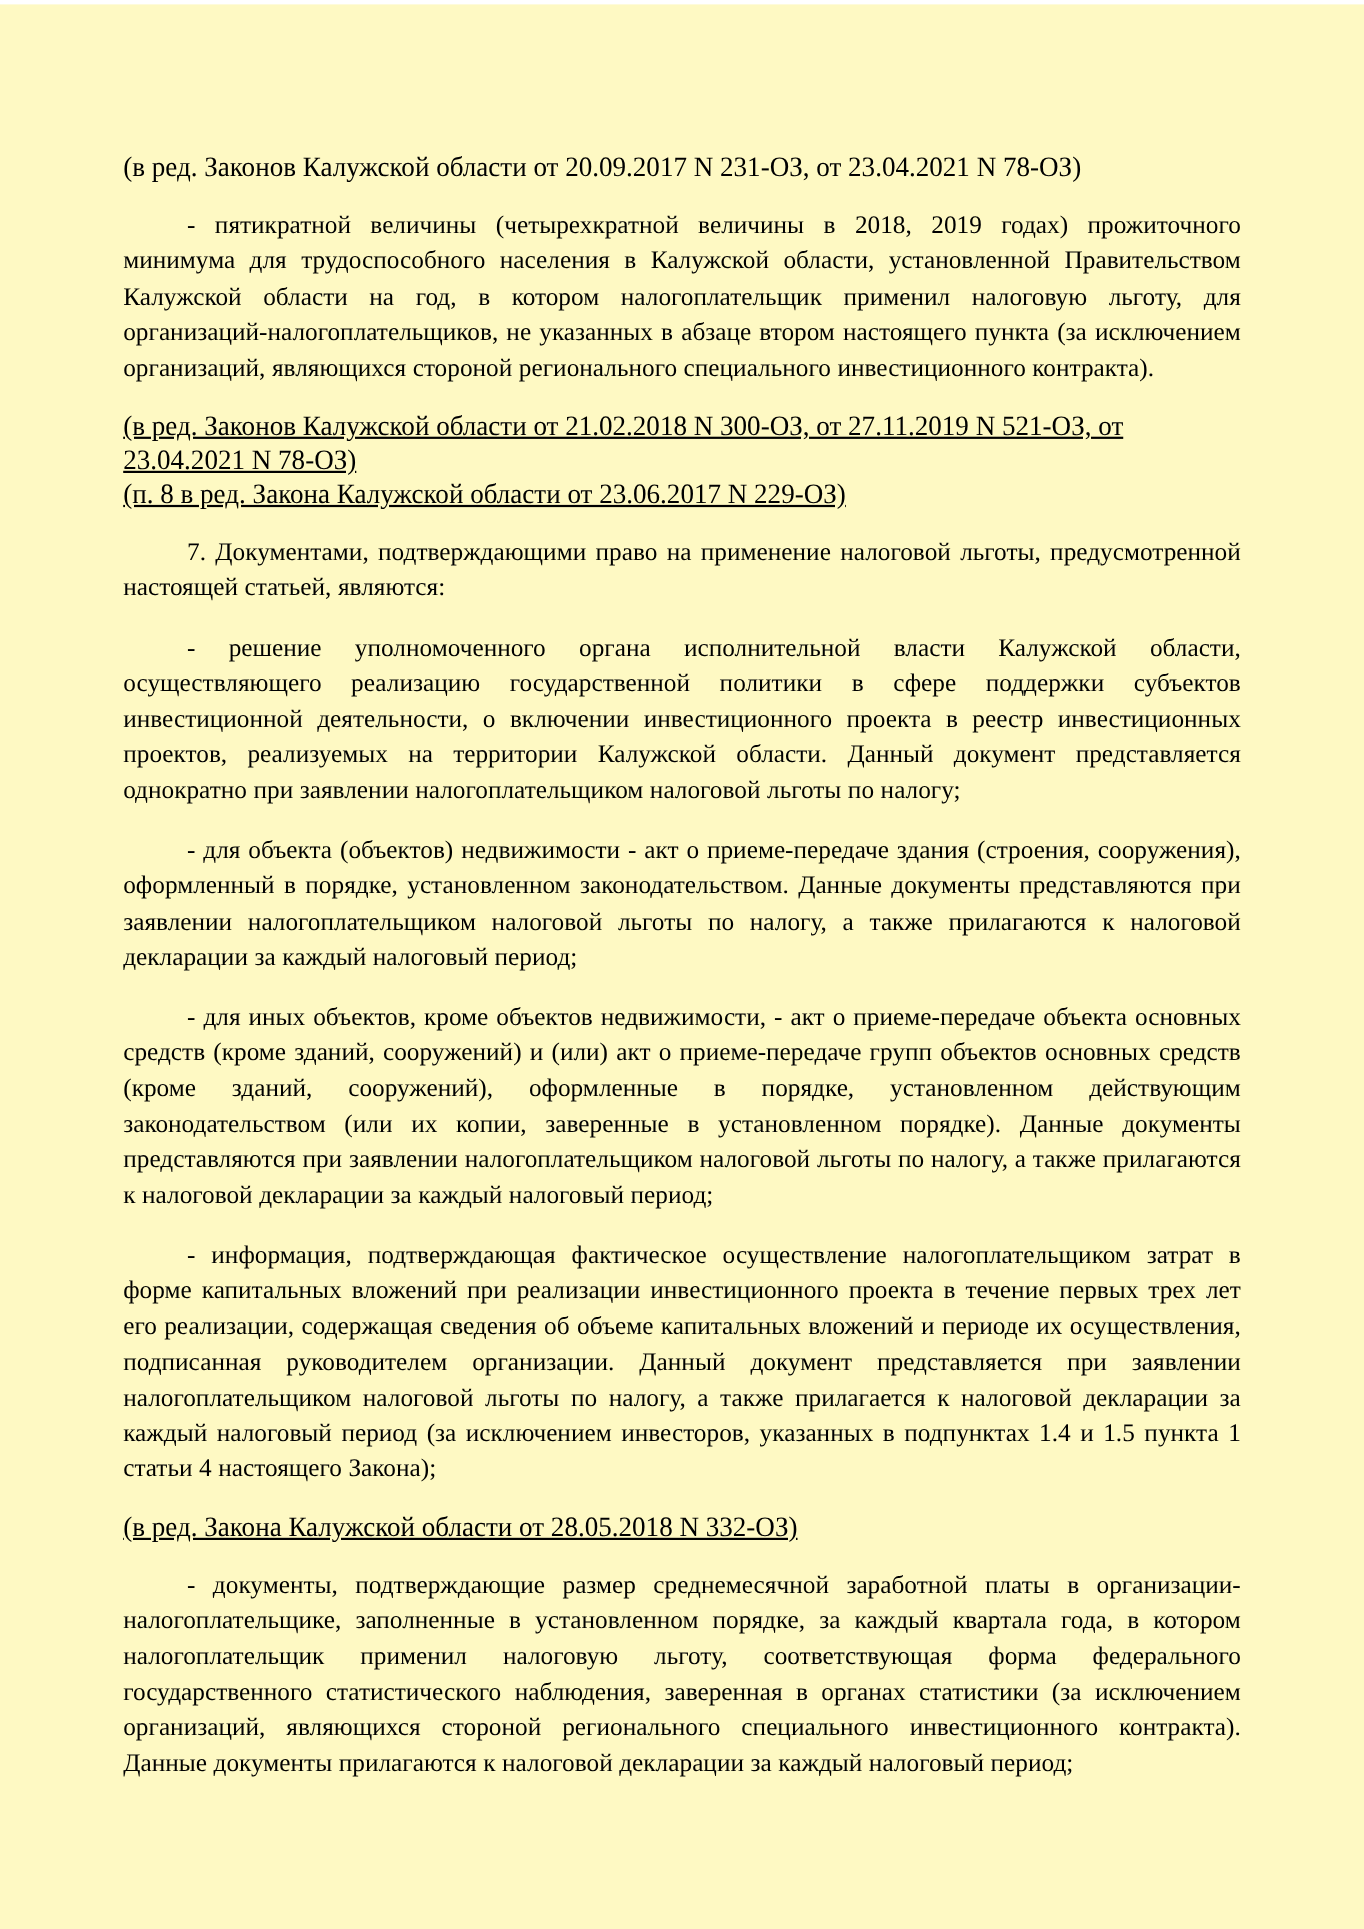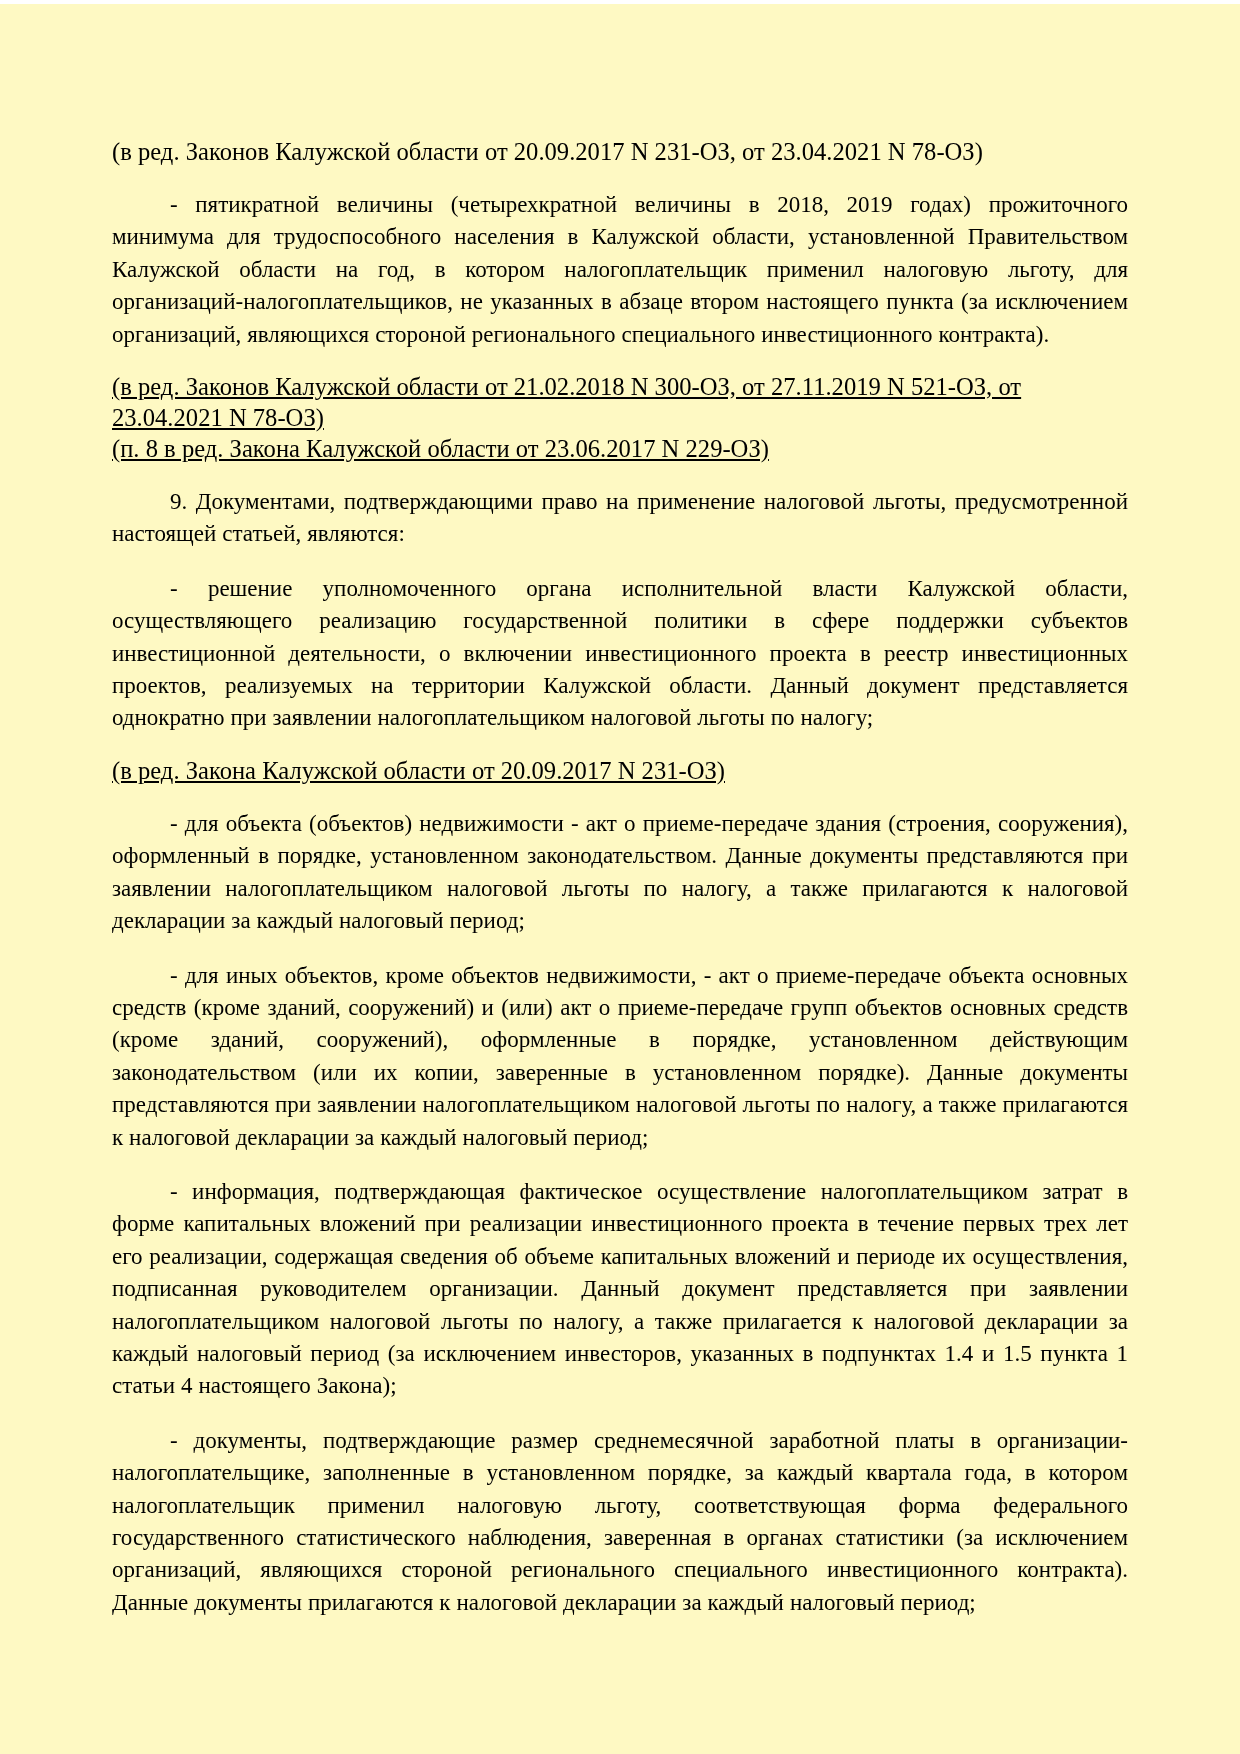--- a/index.html
+++ b/index.html
@@ -67,31 +67,31 @@
       <p class="cite">(в ред. Законов Калужской области от 20.09.2017 N 231-ОЗ, от 23.04.2021 N 78-ОЗ)</p>
     </div>
 
     <p class="para">- пятикратной величины (четырехкратной величины в 2018, 2019 годах) прожиточного минимума для трудоспособного населения в Калужской области, установленной Правительством Калужской области на год, в котором налогоплательщик применил налоговую льготу, для организаций-налогоплательщиков, не указанных в абзаце втором настоящего пункта (за исключением организаций, являющихся стороной регионального специального инвестиционного контракта).</p>
 
     <div class="cite-block tight">
       <p class="cite">(в ред. Законов Калужской области от 21.02.2018 N 300-ОЗ, от 27.11.2019 N 521-ОЗ, от 23.04.2021 N 78-ОЗ)</p>
       <p class="cite">(п. 8 в ред. Закона Калужской области от 23.06.2017 N 229-ОЗ)</p>
     </div>
 
-    <p class="para">9. Документами, подтверждающими право на применение налоговой льготы, предусмотренной настоящей статьей, являются:</p>
+    <p class="para">7. Документами, подтверждающими право на применение налоговой льготы, предусмотренной настоящей статьей, являются:</p>
 
     <p class="para">- решение уполномоченного органа исполнительной власти Калужской области, осуществляющего реализацию государственной политики в сфере поддержки субъектов инвестиционной деятельности, о включении инвестиционного проекта в реестр инвестиционных проектов, реализуемых на территории Калужской области. Данный документ представляется однократно при заявлении налогоплательщиком налоговой льготы по налогу;</p>
 
-    <div class="cite-block tight">
-      <p class="cite">(в ред. Закона Калужской области от 20.09.2017 N 231-ОЗ)</p>
-    </div>
 
     <p class="para">- для объекта (объектов) недвижимости - акт о приеме-передаче здания (строения, сооружения), оформленный в порядке, установленном законодательством. Данные документы представляются при заявлении налогоплательщиком налоговой льготы по налогу, а также прилагаются к налоговой декларации за каждый налоговый период;</p>
 
     <p class="para">- для иных объектов, кроме объектов недвижимости, - акт о приеме-передаче объекта основных средств (кроме зданий, сооружений) и (или) акт о приеме-передаче групп объектов основных средств (кроме зданий, сооружений), оформленные в порядке, установленном действующим законодательством (или их копии, заверенные в установленном порядке). Данные документы представляются при заявлении налогоплательщиком налоговой льготы по налогу, а также прилагаются к налоговой декларации за каждый налоговый период;</p>
 
     <p class="para">- информация, подтверждающая фактическое осуществление налогоплательщиком затрат в форме капитальных вложений при реализации инвестиционного проекта в течение первых трех лет его реализации, содержащая сведения об объеме капитальных вложений и периоде их осуществления, подписанная руководителем организации. Данный документ представляется при заявлении налогоплательщиком налоговой льготы по налогу, а также прилагается к налоговой декларации за каждый налоговый период (за исключением инвесторов, указанных в подпунктах 1.4 и 1.5 пункта 1 статьи 4 настоящего Закона);</p>
 
+    <div class="cite-block tight">
+      <p class="cite">(в ред. Закона Калужской области от 28.05.2018 N 332-ОЗ)</p>
+    </div>
 
     <p class="para">- документы, подтверждающие размер среднемесячной заработной платы в организации-налогоплательщике, заполненные в установленном порядке, за каждый квартала года, в котором налогоплательщик применил налоговую льготу, соответствующая форма федерального государственного статистического наблюдения, заверенная в органах статистики (за исключением организаций, являющихся стороной регионального специального инвестиционного контракта). Данные документы прилагаются к налоговой декларации за каждый налоговый период;</p>
 
   </div>
 </div>
 
 </body></html>

